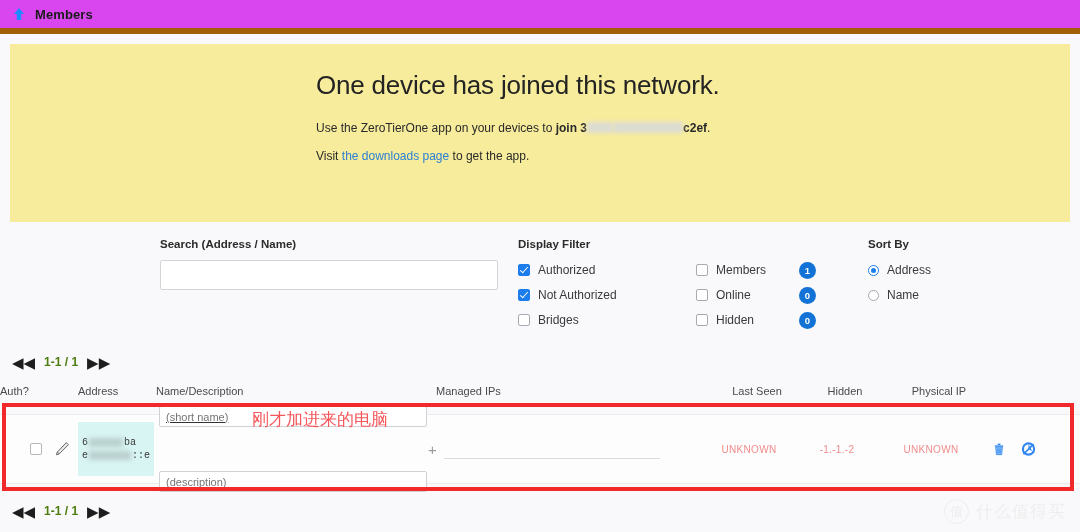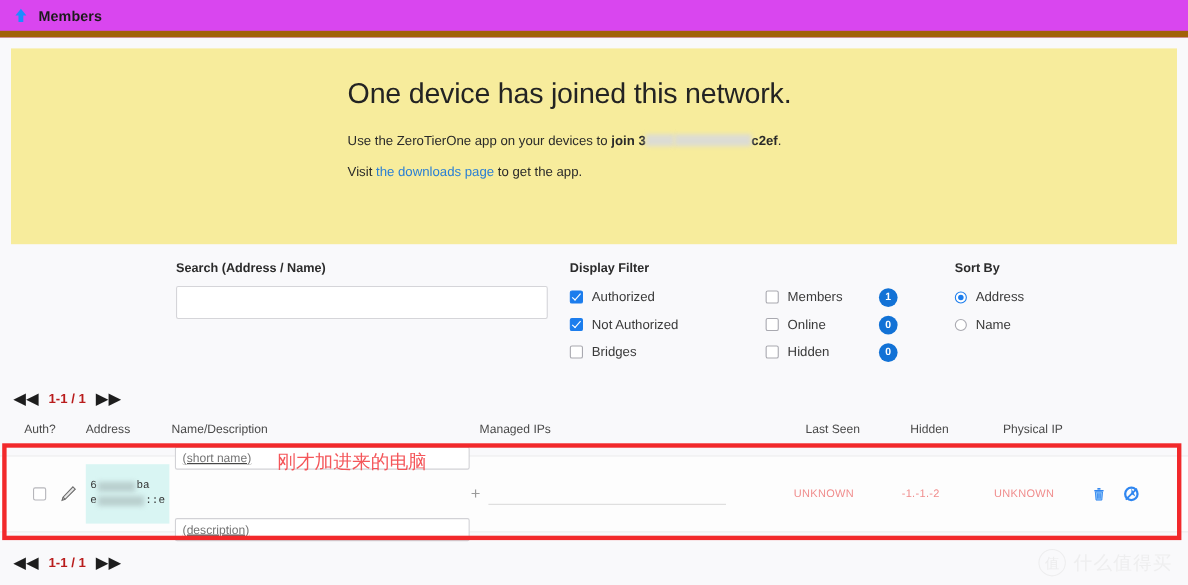--- a/index.html
+++ b/index.html
@@ -206,36 +206,36 @@
   }
   .pager-arrow {
     font-size: 15px;
     color: #1d1d1d;
     cursor: pointer;
     line-height: 1;
   }
   .pager-text {
     font-size: 12px;
     font-weight: bold;
-    color: #b91c1c;
+    color: #4d7c0f;
     margin: 0 9px;
   }
 
   
   .table-wrap {
     margin-top: 12px;
     position: relative;
   }
   .thead {
     display: flex;
     font-size: 11px;
     color: #4a4a4a;
     padding: 0 0 9px 0;
   }
-  .c-auth     { width: 78px; padding-left: 22px; box-sizing: border-box; }
+  .c-auth     { width: 78px; box-sizing: border-box; }
   .c-address  { width: 78px; }
   .c-name     { width: 280px; }
   .c-ips      { width: 272px; }
   .c-seen     { width: 98px; }
   .c-version  { width: 78px; }
   .c-phys     { width: 110px; }
   .c-actions  { width: 84px; }
 
   .redbox {
     position: absolute;

